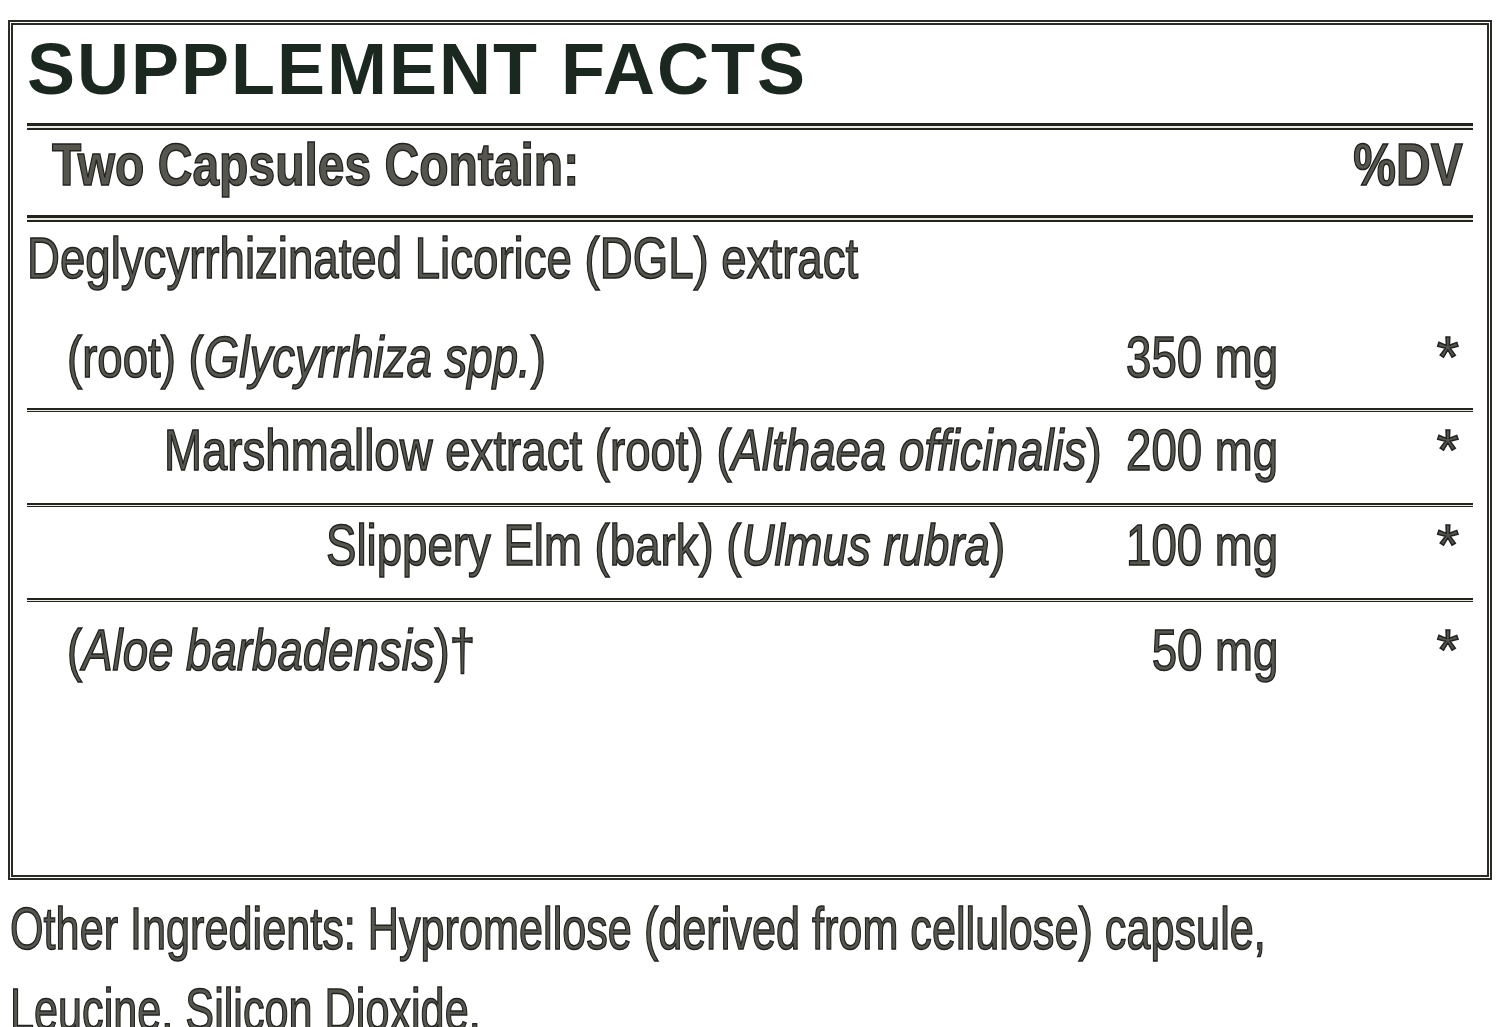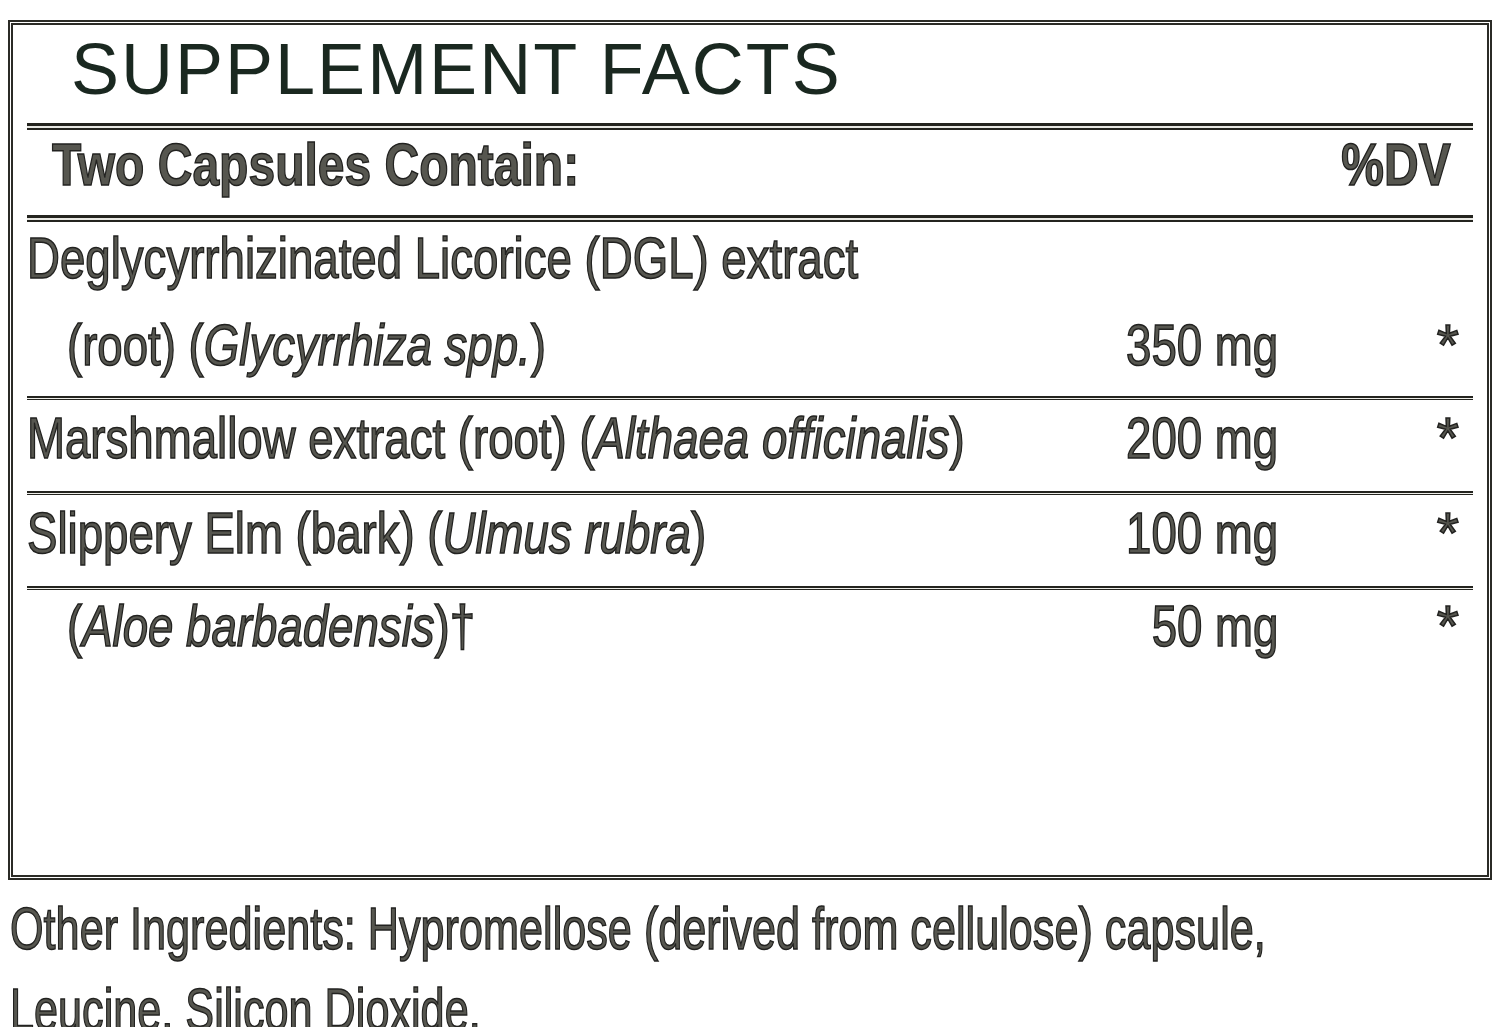--- a/index.html
+++ b/index.html
@@ -14,40 +14,40 @@
     width:1484px; height:860px;
     border:5px double #2b2b26;
     padding:0 14px; overflow:hidden;
     background:transparent;
   }
 
   .tx   { display:inline-block; white-space:nowrap; transform-origin:0 50%; }
   .tx-r { display:inline-block; white-space:nowrap; transform-origin:100% 50%; }
 
   .title { padding-top:6px; line-height:76px; color:#1a2820; }
-  .ttx { display:inline-block; font-size:72px; font-weight:normal; letter-spacing:2px; white-space:nowrap;margin-left:44px; }
+  .ttx { display:inline-block; font-size:72px; font-weight:bold; letter-spacing:2px; white-space:nowrap; }
 
   .serving { line-height:70px; }
   .sv { font-size:60px; transform:scaleX(.78); }
 
   
   .ruleA, .ruleB {
     height:7px; margin-top:0;
     border-top:3px solid #24241f; border-bottom:2px solid #24241f;
     background:#e9e9e4;
   }
   .ruleA { margin-top:-4px; }
 
   .hdr { position:relative; line-height:70px;margin-left:25px; }
   .hb { font-size:60px; font-weight:bold; transform:scaleX(.8); }
-  .dvhead { position:absolute; right:22px; top:0; line-height:70px; }
+  .dvhead { position:absolute; right:10px; top:0; line-height:70px; }
 
   .ing-line { position:relative; line-height:72px; }
-  .ing-line.single { line-height:76px; }
-  .ing-line.indent { padding-left:40px; }
+  .ing-line.single { line-height:76px;text-align:center; }
+  .ing-line.indent { padding-left:40px;margin-top:12px; }
   .rn { font-size:57px; transform:scaleX(.8); }
 
   .amt { position:absolute; right:195px; top:0; font-size:57px; white-space:nowrap;
          transform:scaleX(.8); transform-origin:100% 50%; }
   .dv  { position:absolute; right:14px; top:0; font-size:57px; }
 
   .rule {
     height:4px;
     border-top:2px solid #24241f; border-bottom:1px solid #24241f;
     background:#eeeee9;

